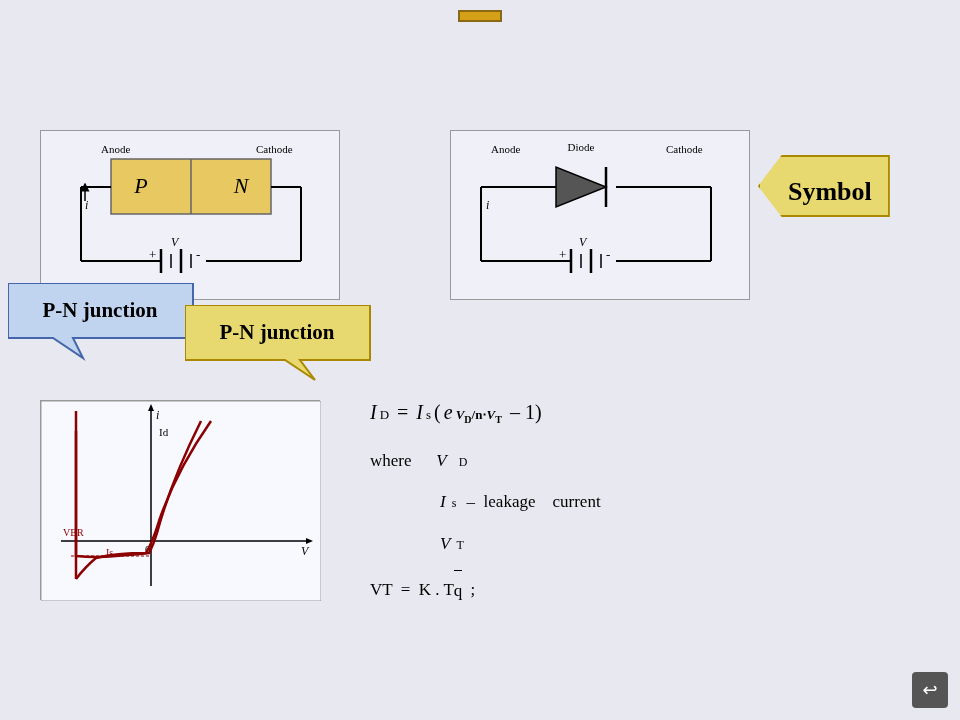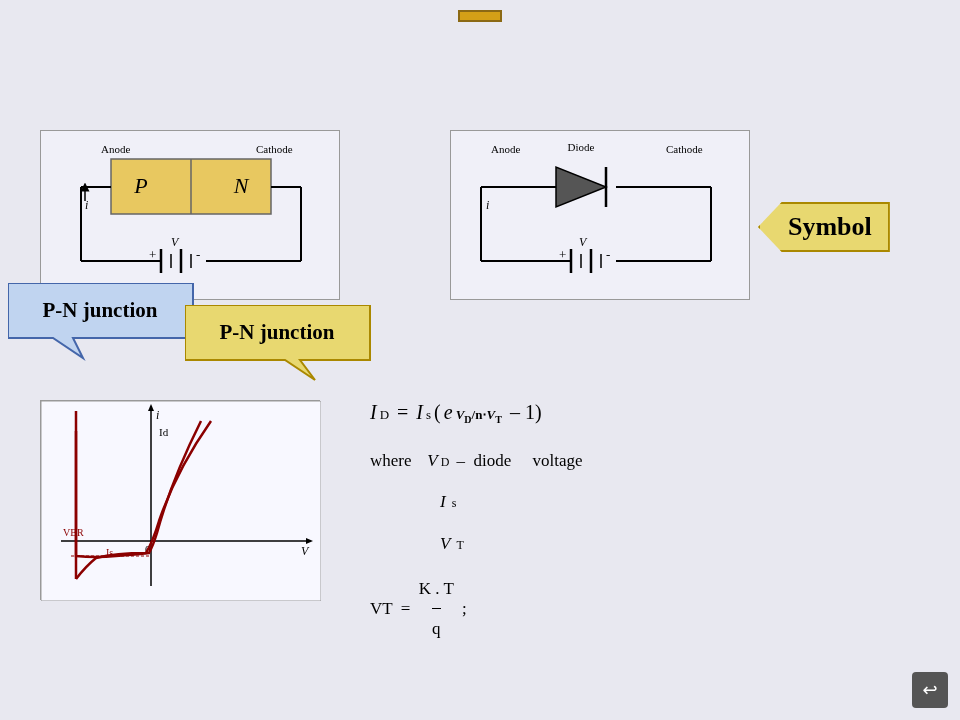--- a/index.html
+++ b/index.html
@@ -186,21 +186,21 @@
 
     <text x="108" y="128" font-size="13">+</text>
     <text x="155" y="128" font-size="13">-</text>
 
     <text x="128" y="115" font-size="12" font-style="italic">V</text>
 
     <text x="35" y="78" font-size="12" font-style="italic">i</text>
   </svg>
 </div>
 
-<div style="position:absolute; top:155px; left:758px; background:#e8d870; border:2px solid #aa8800; padding:8px 16px 8px 28px; font-size:26px; font-weight:bold; color:#000; clip-path:polygon(18% 0, 100% 0, 100% 100%, 18% 100%, 0 50%);margin-top:47px;">Symbol</div>
+<div style="position:absolute; top:155px; left:758px; background:#e8d870; border:2px solid #aa8800; padding:20px 16px 8px 28px; font-size:26px; font-weight:bold; color:#000; clip-path:polygon(18% 0, 100% 0, 100% 100%, 18% 100%, 0 50%);">Symbol</div>
 
 <div style="position:absolute; top:283px; left:8px; z-index:5;">
   <svg width="200" height="80">
     <polygon points="0,0 185,0 185,55 65,55 75,75 45,55 0,55" fill="#c0d4f0" stroke="#4466aa" stroke-width="2"></polygon>
     <text x="92" y="34" font-size="21" font-weight="bold" text-anchor="middle" font-family="Times New Roman">P-N junction</text>
   </svg>
 </div>
 
 <div style="position:absolute; top:305px; left:185px; z-index:5;">
   <svg width="200" height="80">
@@ -249,40 +249,40 @@
       <span style="font-size:13px; vertical-align:sub;">D</span>
     <span>&nbsp;=&nbsp;</span>
     <span style="font-style:italic;">I</span>
       <span style="font-size:13px; vertical-align:sub;">s</span>
     <span>(</span>
     <span style="font-style:italic;">e</span>
     <span style="font-size:13px; vertical-align:super;font-weight:bold;"><span style="font-style:italic;">V</span><span style="font-size:10px;vertical-align:sub;">D</span>/n⋅<span style="font-style:italic;">V</span><span style="font-size:10px;vertical-align:sub;">T</span></span>
     <span>&nbsp;– 1)</span>
   </div>
 
-  <div style="font-size:17px; margin-bottom:4px; display:flex; align-items:baseline; gap:3px;">
+  <div style="font-size:17px; margin-bottom:4px; display:flex; align-items:baseline; gap:12px;">
     <span>where &nbsp;&nbsp;</span>
     <span style="font-style:italic;">V</span>
       <span style="font-size:12px; vertical-align:sub;">D</span>
-    <span>&nbsp;–&nbsp; diode &nbsp;&nbsp;&nbsp; voltage</span>
   </div>
 
   <div style="font-size:17px; margin-bottom:4px; display:flex; align-items:baseline; gap:6px; margin-left:70px;">
     <span style="font-style:italic;">I</span>
       <span style="font-size:12px; vertical-align:sub;">s</span>
+    <span>&nbsp;–&nbsp; leakage &nbsp;&nbsp; current</span>
   </div>
 
   <div style="font-size:17px; margin-bottom:8px; display:flex; align-items:baseline; gap:6px; margin-left:70px;">
     <span style="font-style:italic;">V</span>
       <span style="font-size:12px; vertical-align:sub;">T</span>
   </div>
 
   <div style="font-size:17px; display:flex; align-items:center; gap:4px;">
     <span>VT &nbsp;=&nbsp;</span>
-    <span style="display:inline-flex; flex-direction:column; align-items:center;">
+    <span style="display:inline-flex; flex-direction:row; align-items:center;">
       <span>K . T</span>
       <span style="border-top:1.5px solid #000; padding-top:1px;">q</span>
     </span>
     <span>&nbsp;;</span>
   </div>
 </div>
 
 <div class="bottom-icon">↩</div>
 
 </body></html>

